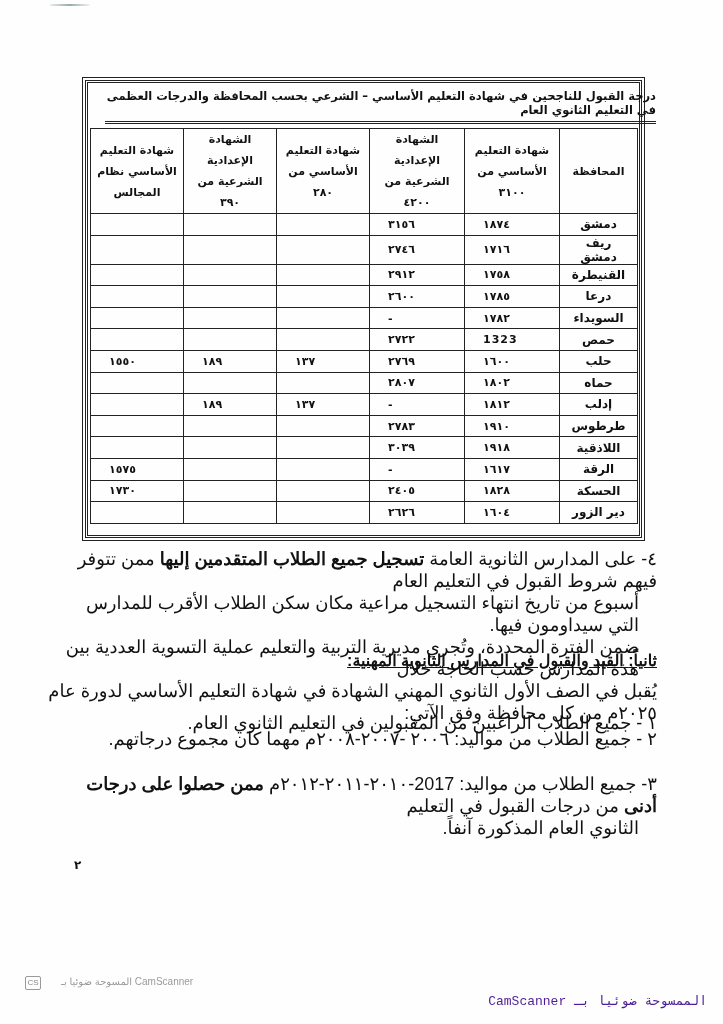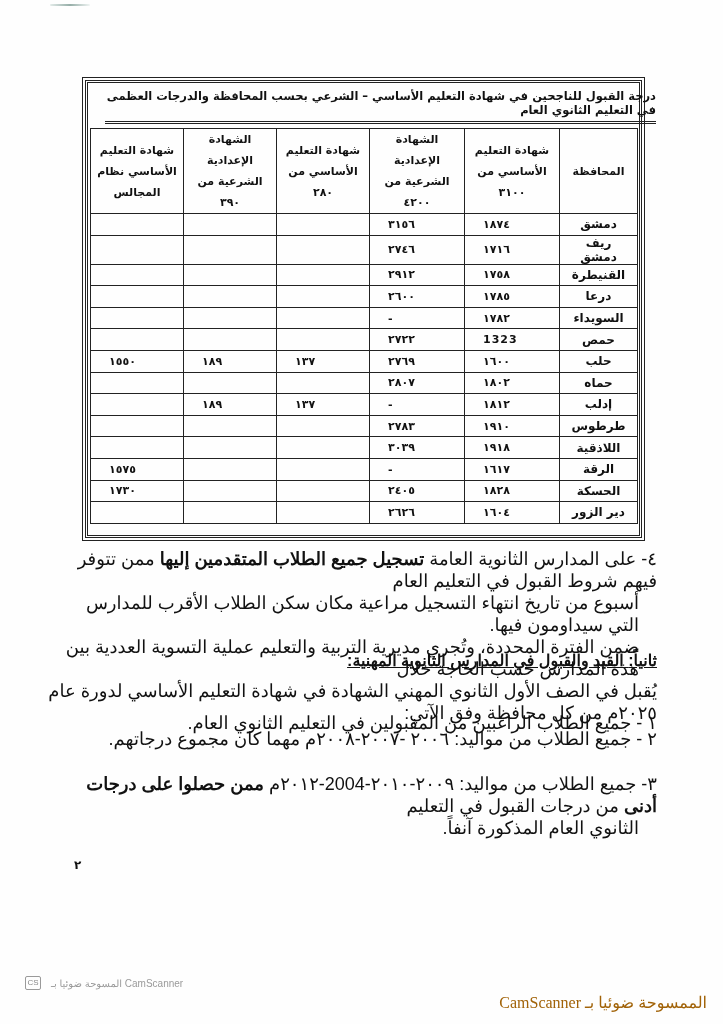--- a/index.html
+++ b/index.html
@@ -59,30 +59,30 @@
     .section-title .u { text-decoration: underline; }
     .intro { top: 680px; }
     .item1 { top: 712px; }
     .item2 { top: 728px; }
     .item3 { top: 773px; width: 600px; }
     .item3 .indent { display: block; padding-right: 18px; }
     .page-num {
       position: absolute; left: 74px; top: 858px; font-size: 12px; font-weight: bold;
     }
     .cs-small {
-      position: absolute; left: 25px; top: 976px; display: flex; align-items: center; gap: 10px;
+      position: absolute; left: 25px; top: 976px; display: flex; gap: 20px;
       color: #9a9a9a; font-family: "Liberation Sans", sans-serif; font-size: 10px; direction: ltr;
     }
     .cs-logo {
       width: 14px; height: 12px; border: 1px solid #9a9a9a; border-radius: 2px;
       font-size: 8px; line-height: 12px; text-align: center; color: #888;
     }
     .cs-big {
-      position: absolute; right: 16px; top: 993px; font-family: Liberation Serif, serif;
-      font-size: 16px; color: #a16207; direction: rtl;
+      position: absolute; right: 16px; top: 993px; font-family: Liberation Mono, monospace;
+      font-size: 13px; color: #4c1d95; direction: rtl;
     }
   </style>
 </head>
 <body>
 
 <div class="scan-mark"></div>
 
 <div class="frame"></div>
 <div class="title-box">درجة القبول للناجحين في شهادة التعليم الأساسي – الشرعي بحسب المحافظة والدرجات العظمى في التعليم الثانوي العام</div>
 
@@ -228,21 +228,21 @@
 </div>
 
 <div class="para section-title">
   <span class="u">ثانياً:</span><span class="u"> القيد والقبول في المدارس الثانوية المهنية:</span>
 </div>
 
 <div class="para intro">يُقبل في الصف الأول الثانوي المهني الشهادة في شهادة التعليم الأساسي لدورة عام ٢٠٢٥م من كل محافظة وفق الآتي:</div>
 <div class="para item1">١ - جميع الطلاب الراغبين من المقبولين في التعليم الثانوي العام.</div>
 <div class="para item2">٢ - جميع الطلاب من مواليد: ٢٠٠٦ -٢٠٠٧-٢٠٠٨م مهما كان مجموع درجاتهم.</div>
 <div class="para item3">
-  <span>٣- جميع الطلاب من مواليد: ٢٠٠٩-٢٠١٠-2004-٢٠١٢م </span><span class="bold">ممن حصلوا على درجات أدنى</span><span> من درجات القبول في التعليم</span>
+  <span>٣- جميع الطلاب من مواليد: 2017-٢٠١٠-٢٠١١-٢٠١٢م </span><span class="bold">ممن حصلوا على درجات أدنى</span><span> من درجات القبول في التعليم</span>
   <span class="indent">الثانوي العام المذكورة آنفاً.</span>
 </div>
 
 <div class="page-num">٢</div>
 
 <div class="cs-small">
   <span class="cs-logo">CS</span>
   <span>المسوحة ضوئيا بـ CamScanner</span>
 </div>
 <div class="cs-big">الممسوحة ضوئيا بـ CamScanner</div>

